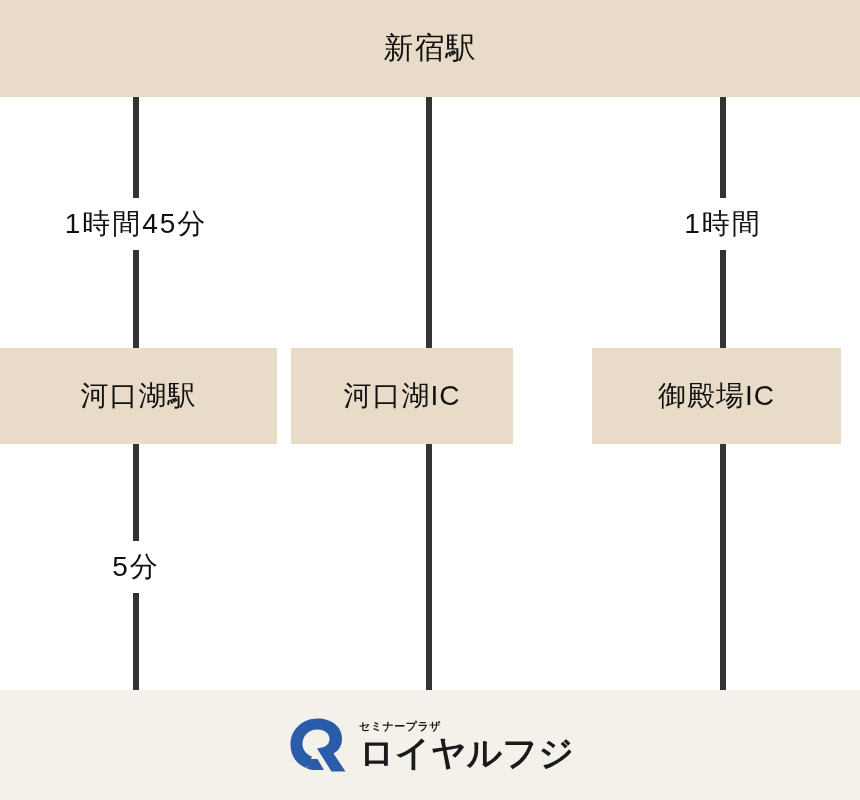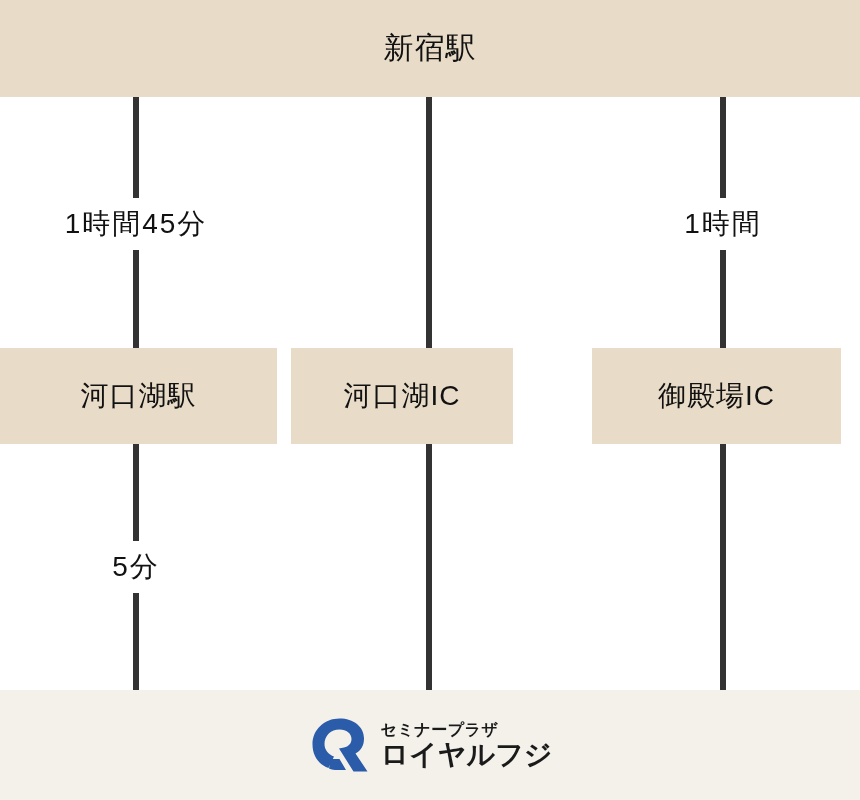--- a/index.html
+++ b/index.html
@@ -120,28 +120,28 @@
     height: 56px;
     display: block;
   }
   .logo-text-block {
     display: flex;
     flex-direction: column;
     justify-content: center;
     line-height: 1;
   }
   .logo-tagline {
-    font-size: 16px;
+    font-size: 11px;
     font-weight: bold;
     color: #1a1a1a;
     letter-spacing: 0.5px;
     margin-bottom: 3px;
   }
   .logo-name {
-    font-size: 28px;
+    font-size: 35px;
     font-weight: bold;
     color: #1a1a1a;
     letter-spacing: 0px;
   }
 </style>
 </head>
 <body>
 
 <div id="diagram">
 

